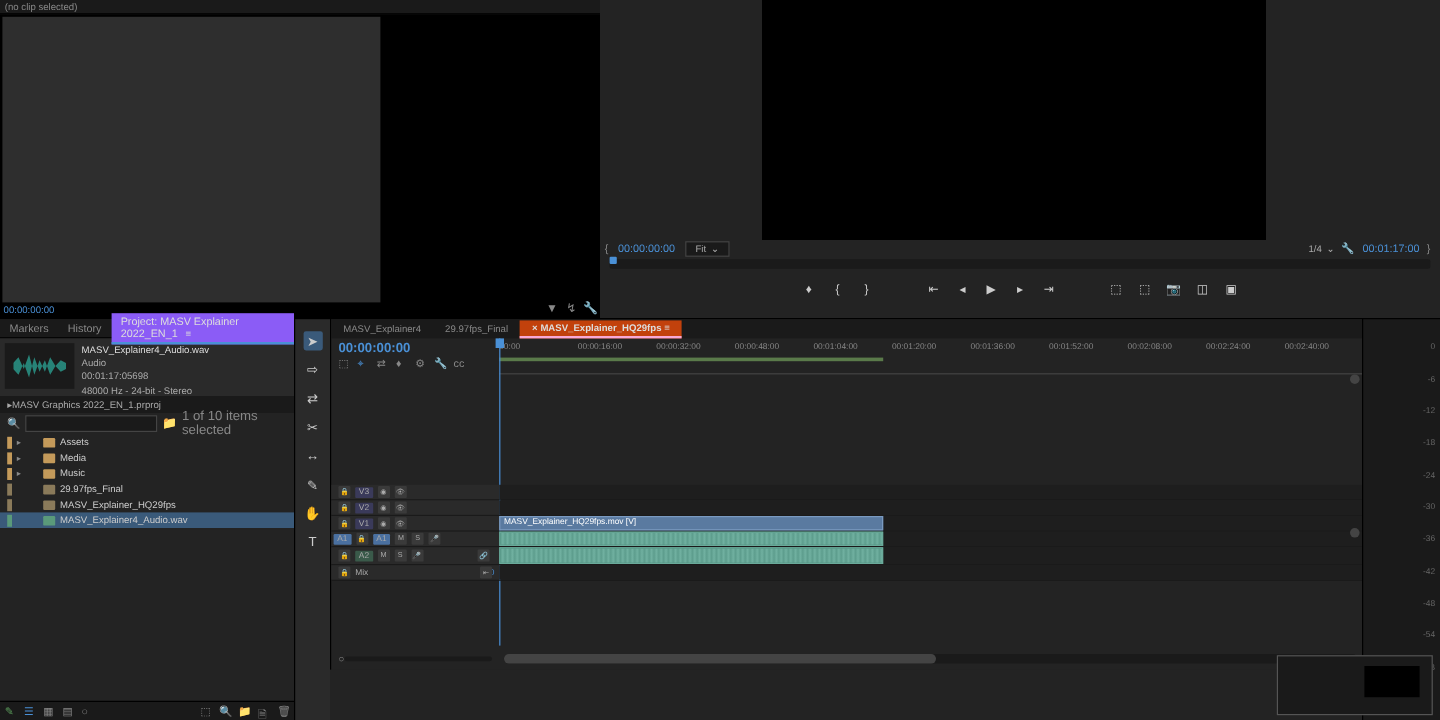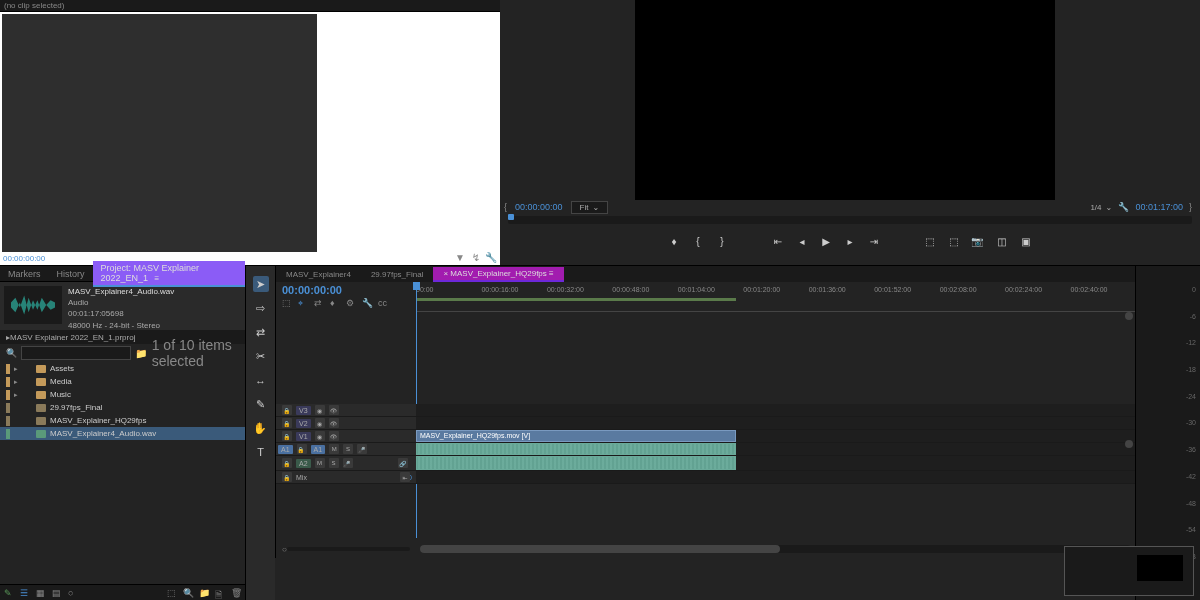--- a/index.html
+++ b/index.html
@@ -1,17 +1,17 @@
 <!DOCTYPE html>
 <html><head>
 <meta charset="utf-8">
 <style>
 * { margin: 0; padding: 0; box-sizing: border-box; font-family: -apple-system, Arial, sans-serif; user-select: none; }
 body { background: #232323; color: #ccc; font-size: 10px; width: 1200px; height: 600px; overflow: hidden; position: relative; }
-.source-monitor { position: absolute; left: 0; top: 0; width: 500px; height: 265px; background: #ffffff; }
+.source-monitor { position: absolute; left: 0; top: 0; width: 500px; height: 265px; background: #000000; }
 .source-monitor .titlebar { height: 12px; background: #1a1a1a; border-bottom: 1px solid #000; font-size: 8px; padding: 1px 4px; color: #888; }
 .source-view { position: absolute; left: 2px; top: 14px; width: 315px; height: 238px; background: #2e2e2e; }
 .source-tc { position: absolute; left: 3px; bottom: 2px; font-size: 8px; color: #4a90d6; }
 .source-tools { position: absolute; right: 2px; bottom: 2px; font-size: 9px; color: #888; display: flex; gap: 4px; }
 
 .program-monitor { position: absolute; left: 500px; top: 0; width: 700px; height: 265px; background: #232323; }
 .program-view { position: absolute; left: 135px; top: 0; width: 420px; height: 200px; background: #000; }
 .program-ctrl-bar { position: absolute; left: 504px; top: 200px; width: 692px; height: 28px; }
 .program-tc-row { position: absolute; left: 0; top: 0; width: 100%; height: 14px; display: flex; align-items: center; font-size: 9px; }
 .program-tc-left { color: #4a90d6; margin-left: 8px; }
@@ -34,21 +34,21 @@
 .proj-thumb { width: 58px; height: 38px; background: #1a1a1a; display: flex; align-items: center; justify-content: center; position: relative; }
 .proj-wave { width: 44px; height: 24px; background: linear-gradient(90deg, #2a9d8f 0%, #2a9d8f 100%); opacity: 0.8; clip-path: polygon(0 40%, 10% 20%, 20% 60%, 30% 10%, 40% 80%, 50% 30%, 60% 70%, 70% 20%, 80% 50%, 90% 30%, 100% 40%, 100% 60%, 90% 70%, 80% 50%, 70% 80%, 60% 30%, 50% 70%, 40% 20%, 30% 90%, 20% 40%, 10% 80%, 0 60%); }
 .proj-play { position: absolute; left: -10px; bottom: 2px; font-size: 8px; color: #aaa; }
 .proj-meta { flex: 1; font-size: 8px; color: #aaa; line-height: 1.4; }
 .proj-meta .name { color: #ddd; }
 .proj-name-row { height: 14px; background: #1a1a1a; padding: 2px 6px; font-size: 8px; color: #aaa; display: flex; align-items: center; }
 .proj-search-row { height: 18px; display: flex; align-items: center; padding: 2px 6px; gap: 4px; }
 .proj-search { flex: 1; max-width: 110px; background: #1a1a1a; border: 1px solid #444; height: 14px; color: #ccc; padding: 0 4px; font-size: 8px; }
 .search-icon { font-size: 9px; color: #888; }
 .folder-icon-btn { width: 14px; height: 12px; display: flex; align-items: center; justify-content: center; }
-.proj-count { margin-left: auto; font-size: 14px; color: #888; }
+.proj-count { margin-left: auto; font-size: 11px; color: #888; }
 .proj-header { height: 14px; background: #2a2a2a; border-top: 1px solid #444; border-bottom: 1px solid #000; padding: 1px 6px; font-size: 8px; color: #aaa; }
 .proj-list { overflow-y: auto; height: 204px; }
 .proj-row { height: 13px; display: flex; align-items: center; padding-left: 6px; font-size: 8px; color: #ccc; gap: 4px; cursor: pointer; }
 .proj-row.selected { background: #3a5a7a; }
 .proj-row .indent { width: 6px; }
 .folder-icon { width: 10px; height: 8px; background: #c49a5a; border-radius: 1px; }
 .seq-icon { width: 10px; height: 8px; background: #8a7a5a; border-radius: 1px; }
 .vid-icon { width: 10px; height: 8px; background: #5a7a9a; border-radius: 1px; }
 .aud-icon { width: 10px; height: 8px; background: #5a9a7a; border-radius: 1px; }
 .color-chip { width: 4px; height: 10px; }
@@ -57,21 +57,21 @@
 .foot-btn { width: 10px; height: 10px; color: #888; font-size: 9px; cursor: pointer; }
 .foot-spacer { flex: 1; }
 
 .tools-panel { position: absolute; left: 245px; top: 265px; width: 30px; height: 335px; background: #2a2a2a; border-top: 1px solid #000; border-left: 1px solid #000; display: flex; flex-direction: column; align-items: center; padding-top: 10px; gap: 8px; }
 .tool { width: 16px; height: 16px; display: flex; align-items: center; justify-content: center; cursor: pointer; color: #ccc; font-size: 11px; }
 .tool.active { background: #3a5a7a; border-radius: 2px; }
 
 .timeline-panel { position: absolute; left: 275px; top: 265px; width: 860px; height: 293px; background: #232323; border-top: 1px solid #000; border-left: 1px solid #000; }
 .tl-tabs { height: 16px; background: #1a1a1a; display: flex; align-items: center; font-size: 8px; }
 .tl-tab { padding: 2px 10px; color: #888; cursor: pointer; }
-.tl-tab.active { color: #ddd; background: #a21caf; border-bottom: 2px solid #6d28d9; }
+.tl-tab.active { color: #ddd; background: #c2410c; border-bottom: 2px solid #f9a8d4; font-weight: bold; }
 .tl-header { height: 30px; display: flex; }
 .tl-header-left { width: 140px; padding: 2px 6px; }
 .tl-tc { color: #4a90d6; font-size: 11px; font-weight: bold; }
 .tl-head-icons { display: flex; gap: 6px; margin-top: 2px; }
 .tl-hi { width: 10px; height: 10px; color: #888; font-size: 9px; }
 .tl-ruler { flex: 1; position: relative; border-bottom: 1px solid #444; }
 .tl-tick { position: absolute; top: 4px; font-size: 7px; color: #888; }
 .tl-workarea { position: absolute; left: 0; top: 16px; height: 3px; background: #5a7a4a; }
 .tl-playhead { position: absolute; top: 0; width: 1px; background: #4a90d6; }
 .tl-playhead-head { position: absolute; top: 0; left: -3px; width: 7px; height: 8px; background: #4a90d6; }
@@ -172,21 +172,21 @@
     </div>
     <div class="proj-meta">
       <div class="name">MASV_Explainer4_Audio.wav</div>
       <div>Audio</div>
       <div>00:01:17:05698</div>
       <div>48000 Hz - 24-bit - Stereo</div>
     </div>
   </div>
   <div class="proj-name-row">
     <span>▸ </span>
-      <span>MASV Explainer 2022_EN_1.prproj</span>
+      <span>MASV Graphics 2022_EN_1.prproj</span>
   </div>
   <div class="proj-search-row">
     <span class="search-icon">🔍</span>
     <input class="proj-search" placeholder="" style="">
     <span class="folder-icon-btn">📁</span>
     <span class="proj-count">1 of 10 items selected</span>
   </div>
   <div class="proj-list" id="proj-list">
       <div class="proj-row">
         <div class="color-chip" style="background:#c49a5a"></div>

